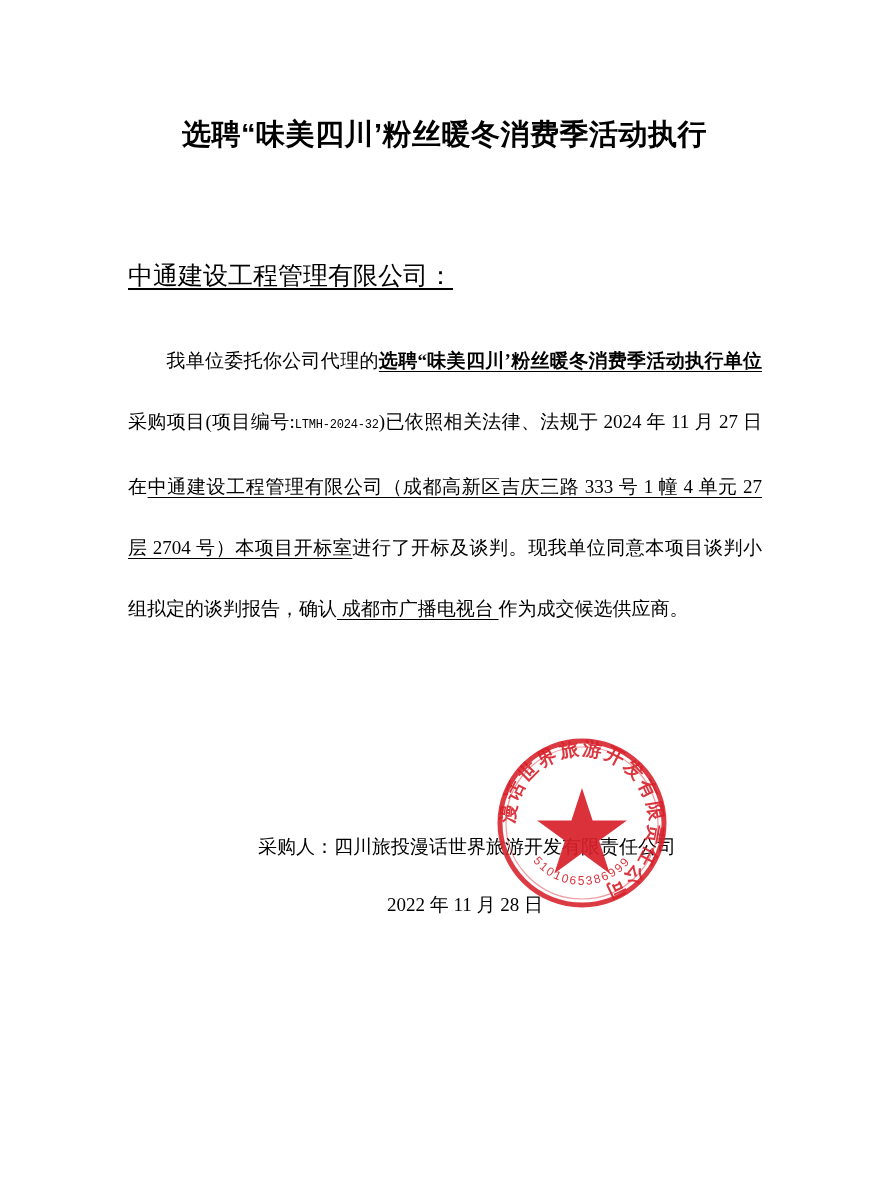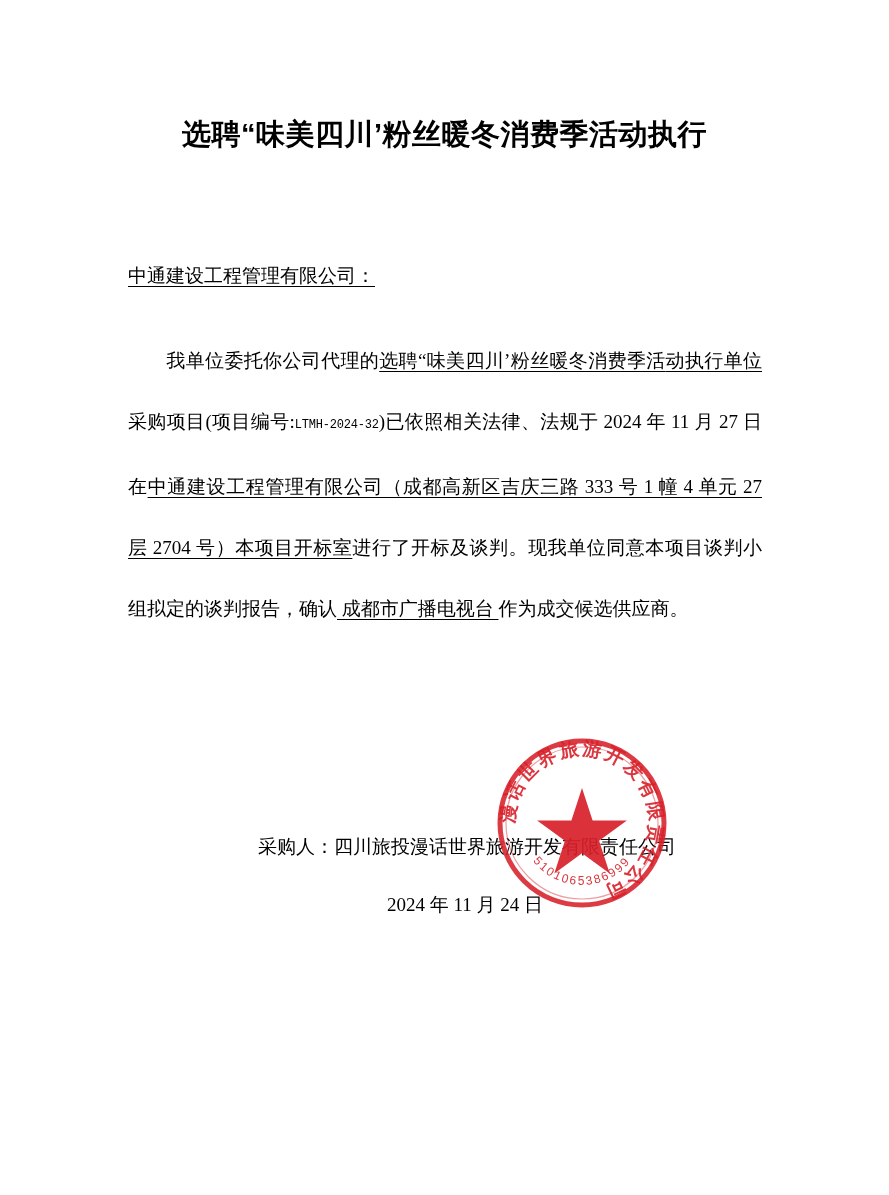--- a/index.html
+++ b/index.html
@@ -31,41 +31,41 @@
     font-size: 29px;
     font-weight: bold;
     line-height: 60px;
     letter-spacing: 0.5px;
     font-family: "Liberation Sans", "DejaVu Sans", sans-serif;
   }
   .addressee {
     position: absolute;
     left: 128px;
     top: 262px;
-    font-size: 19px;
+    font-size: 25px;
     line-height: 28px;
     text-decoration: underline;
     text-underline-offset: 4px;
   }
   .body-text {
     position: absolute;
     left: 128px;
     top: 330px;
     width: 634px;
     font-size: 19px;
     line-height: 61px;
     text-align: justify;
     text-justify: inter-ideograph;
   }
   .indent {
     display: inline-block;
     width: 38px;
   }
   .bold {
-    font-weight: normal;
+    font-weight: bold;
   }
   .ul {
     text-decoration: underline;
     text-underline-offset: 4px;
   }
   .mono {
     font-family: "Liberation Mono", "DejaVu Sans Mono", monospace;
     font-size: 12px;
     letter-spacing: -0.2px;
   }
@@ -108,21 +108,21 @@
   </div>
 
   <div class="addressee">中通建设工程管理有限公司：</div>
 
   <div class="body-text">
     <span class="indent"></span><span>我单位委托你公司代理的</span><span class="bold ul">选聘“味美四川’粉丝暖冬消费季活</span><span class="bold ul">动执行单位</span><span>采购项目(项目编号:</span><span class="mono">LTMH-2024-32</span><span>)已依照相关法律、法规于 2024 年 11 月 27 日在</span><span class="ul">中通建设工程管理有限公司（成都高新区吉庆三路 333 号 1 幢 4 单元 27 层 2704 号）本项目开标室</span><span>进行了开标及谈判。现我单位同意本项目谈判小组拟定的谈判报告，确认</span><span class="ul"> 成都市广播电视台 </span><span>作为成交候选供应商。</span>
   </div>
 
   <div class="sig-block">
     <div class="sig-line"><span>采购人：</span><span>四川旅投漫话世界旅游开发有限责任公司</span></div>
-    <div class="date-line">2024 年 11 月 24 日</div>
+    <div class="date-line">2022 年 11 月 28 日</div>
   </div>
 
   <div class="seal">
     <svg width="186" height="186" viewBox="0 0 186 186" xmlns="http://www.w3.org/2000/svg">
       <defs>
         <path id="ringpath" d="M 93,93 m -68,0 a 68,68 0 1,1 136,0 a 68,68 0 1,1 -136,0"></path>
         <path id="numpath" d="M 93,93 m -62,0 a 62,62 0 1,0 124,0"></path>
       </defs>
       <g opacity="0.88" fill="none" stroke="#d8202a">
         <circle cx="93" cy="93" r="82" stroke-width="5"></circle>

